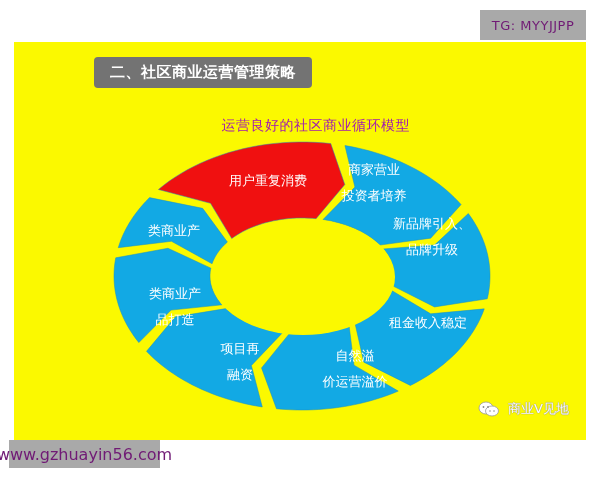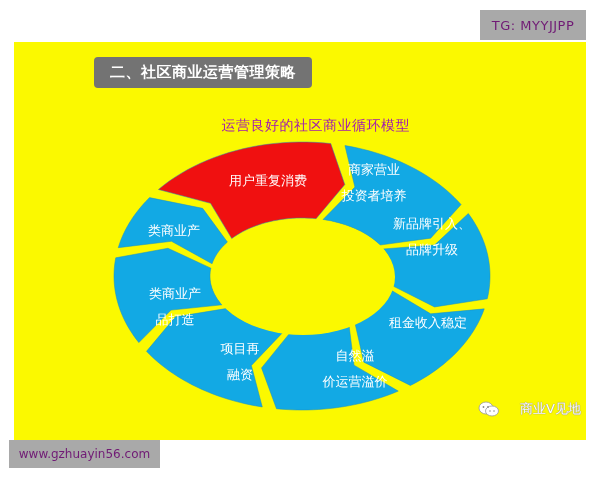--- a/index.html
+++ b/index.html
@@ -28,23 +28,23 @@
   .seg-label {
     position: absolute; color: #ffffff; font-size: 13px; line-height: 26px;
     text-align: center; white-space: nowrap;
     transform: translate(-50%, -50%);
   }
   .badge {
     position: absolute; background: #a9a9a9; color: #701a75;
     display: flex; align-items: center; justify-content: center;
   }
   .badge.tg { left: 480px; top: 10px; width: 106px; height: 30px; font-size: 13px; letter-spacing: 0.5px; }
-  .badge.url { left: 9px; top: 440px; width: 151px; height: 28px; font-size: 12px; }
+  .badge.url { left: 9px; top: 440px; width: 151px; height: 28px; font-size: 16px; }
   .wechat {
-    position: absolute; left: 478px; top: 400px; display: flex; align-items: center; gap: 20px;
+    position: absolute; left: 478px; top: 400px; display: flex; align-items: center; gap: 8px;
     color: #ffffff; font-size: 13px;
     text-shadow: 0 0 1px #888, 0 0 1px #888;
   }
   .wechat .icon { width: 22px; height: 16px; position: relative; }
 </style>
 </head>
 <body>
 
 <div class="badge tg">
   <span>TG: MYYJJPP</span>

